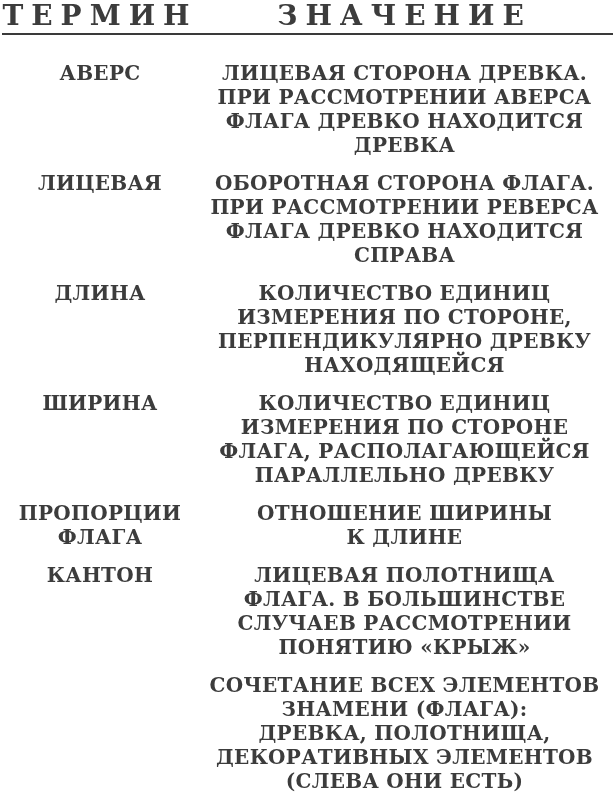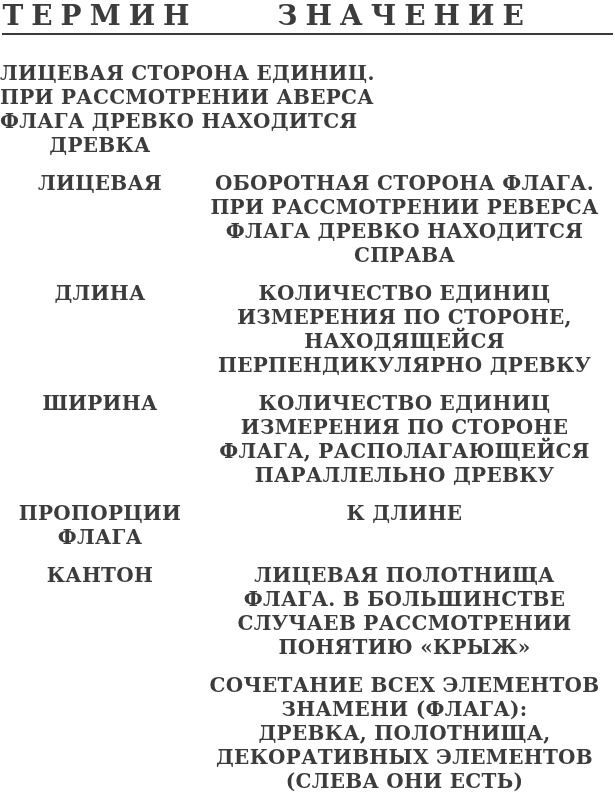--- a/index.html
+++ b/index.html
@@ -63,22 +63,25 @@
 <body style="background: rgb(255, 255, 255); color: rgb(60, 60, 60);">
 
 <div class="page">
   <div class="thead">
     <div class="th">ТЕРМИН</div>
     <div class="th">ЗНАЧЕНИЕ</div>
   </div>
   <div class="rule" style="background: rgb(58, 58, 58);"></div>
   <div class="rows" id="rows">
       <div class="row">
+        <div class="cell term">
+          <div class="line">АВЕРС</div>
+        </div>
         <div class="cell meaning">
-          <div class="line">ЛИЦЕВАЯ СТОРОНА ЕДИНИЦ.</div>
+          <div class="line">ЛИЦЕВАЯ СТОРОНА ДРЕВКА.</div>
           <div class="line">ПРИ РАССМОТРЕНИИ АВЕРСА</div>
           <div class="line">ФЛАГА ДРЕВКО НАХОДИТСЯ</div>
           <div class="line">ДРЕВКА</div>
         </div>
       </div>
       <div class="row">
         <div class="cell term">
           <div class="line">ЛИЦЕВАЯ</div>
         </div>
         <div class="cell meaning">
@@ -88,41 +91,42 @@
           <div class="line">СПРАВА</div>
         </div>
       </div>
       <div class="row">
         <div class="cell term">
           <div class="line">ДЛИНА</div>
         </div>
         <div class="cell meaning">
           <div class="line">КОЛИЧЕСТВО ЕДИНИЦ</div>
           <div class="line">ИЗМЕРЕНИЯ ПО СТОРОНЕ,</div>
+          <div class="line">ПЕРПЕНДИКУЛЯРНО ДРЕВКУ</div>
           <div class="line">НАХОДЯЩЕЙСЯ</div>
-          <div class="line">ПЕРПЕНДИКУЛЯРНО ДРЕВКУ</div>
         </div>
       </div>
       <div class="row">
         <div class="cell term">
           <div class="line">ШИРИНА</div>
         </div>
         <div class="cell meaning">
           <div class="line">КОЛИЧЕСТВО ЕДИНИЦ</div>
           <div class="line">ИЗМЕРЕНИЯ ПО СТОРОНЕ</div>
           <div class="line">ФЛАГА, РАСПОЛАГАЮЩЕЙСЯ</div>
           <div class="line">ПАРАЛЛЕЛЬНО ДРЕВКУ</div>
         </div>
       </div>
       <div class="row">
         <div class="cell term">
           <div class="line">ПРОПОРЦИИ</div>
           <div class="line">ФЛАГА</div>
         </div>
         <div class="cell meaning">
+          <div class="line">ОТНОШЕНИЕ ШИРИНЫ</div>
           <div class="line">К ДЛИНЕ</div>
         </div>
       </div>
       <div class="row">
         <div class="cell term">
           <div class="line">КАНТОН</div>
         </div>
         <div class="cell meaning">
           <div class="line">ЛИЦЕВАЯ ПОЛОТНИЩА</div>
           <div class="line">ФЛАГА. В БОЛЬШИНСТВЕ</div>

